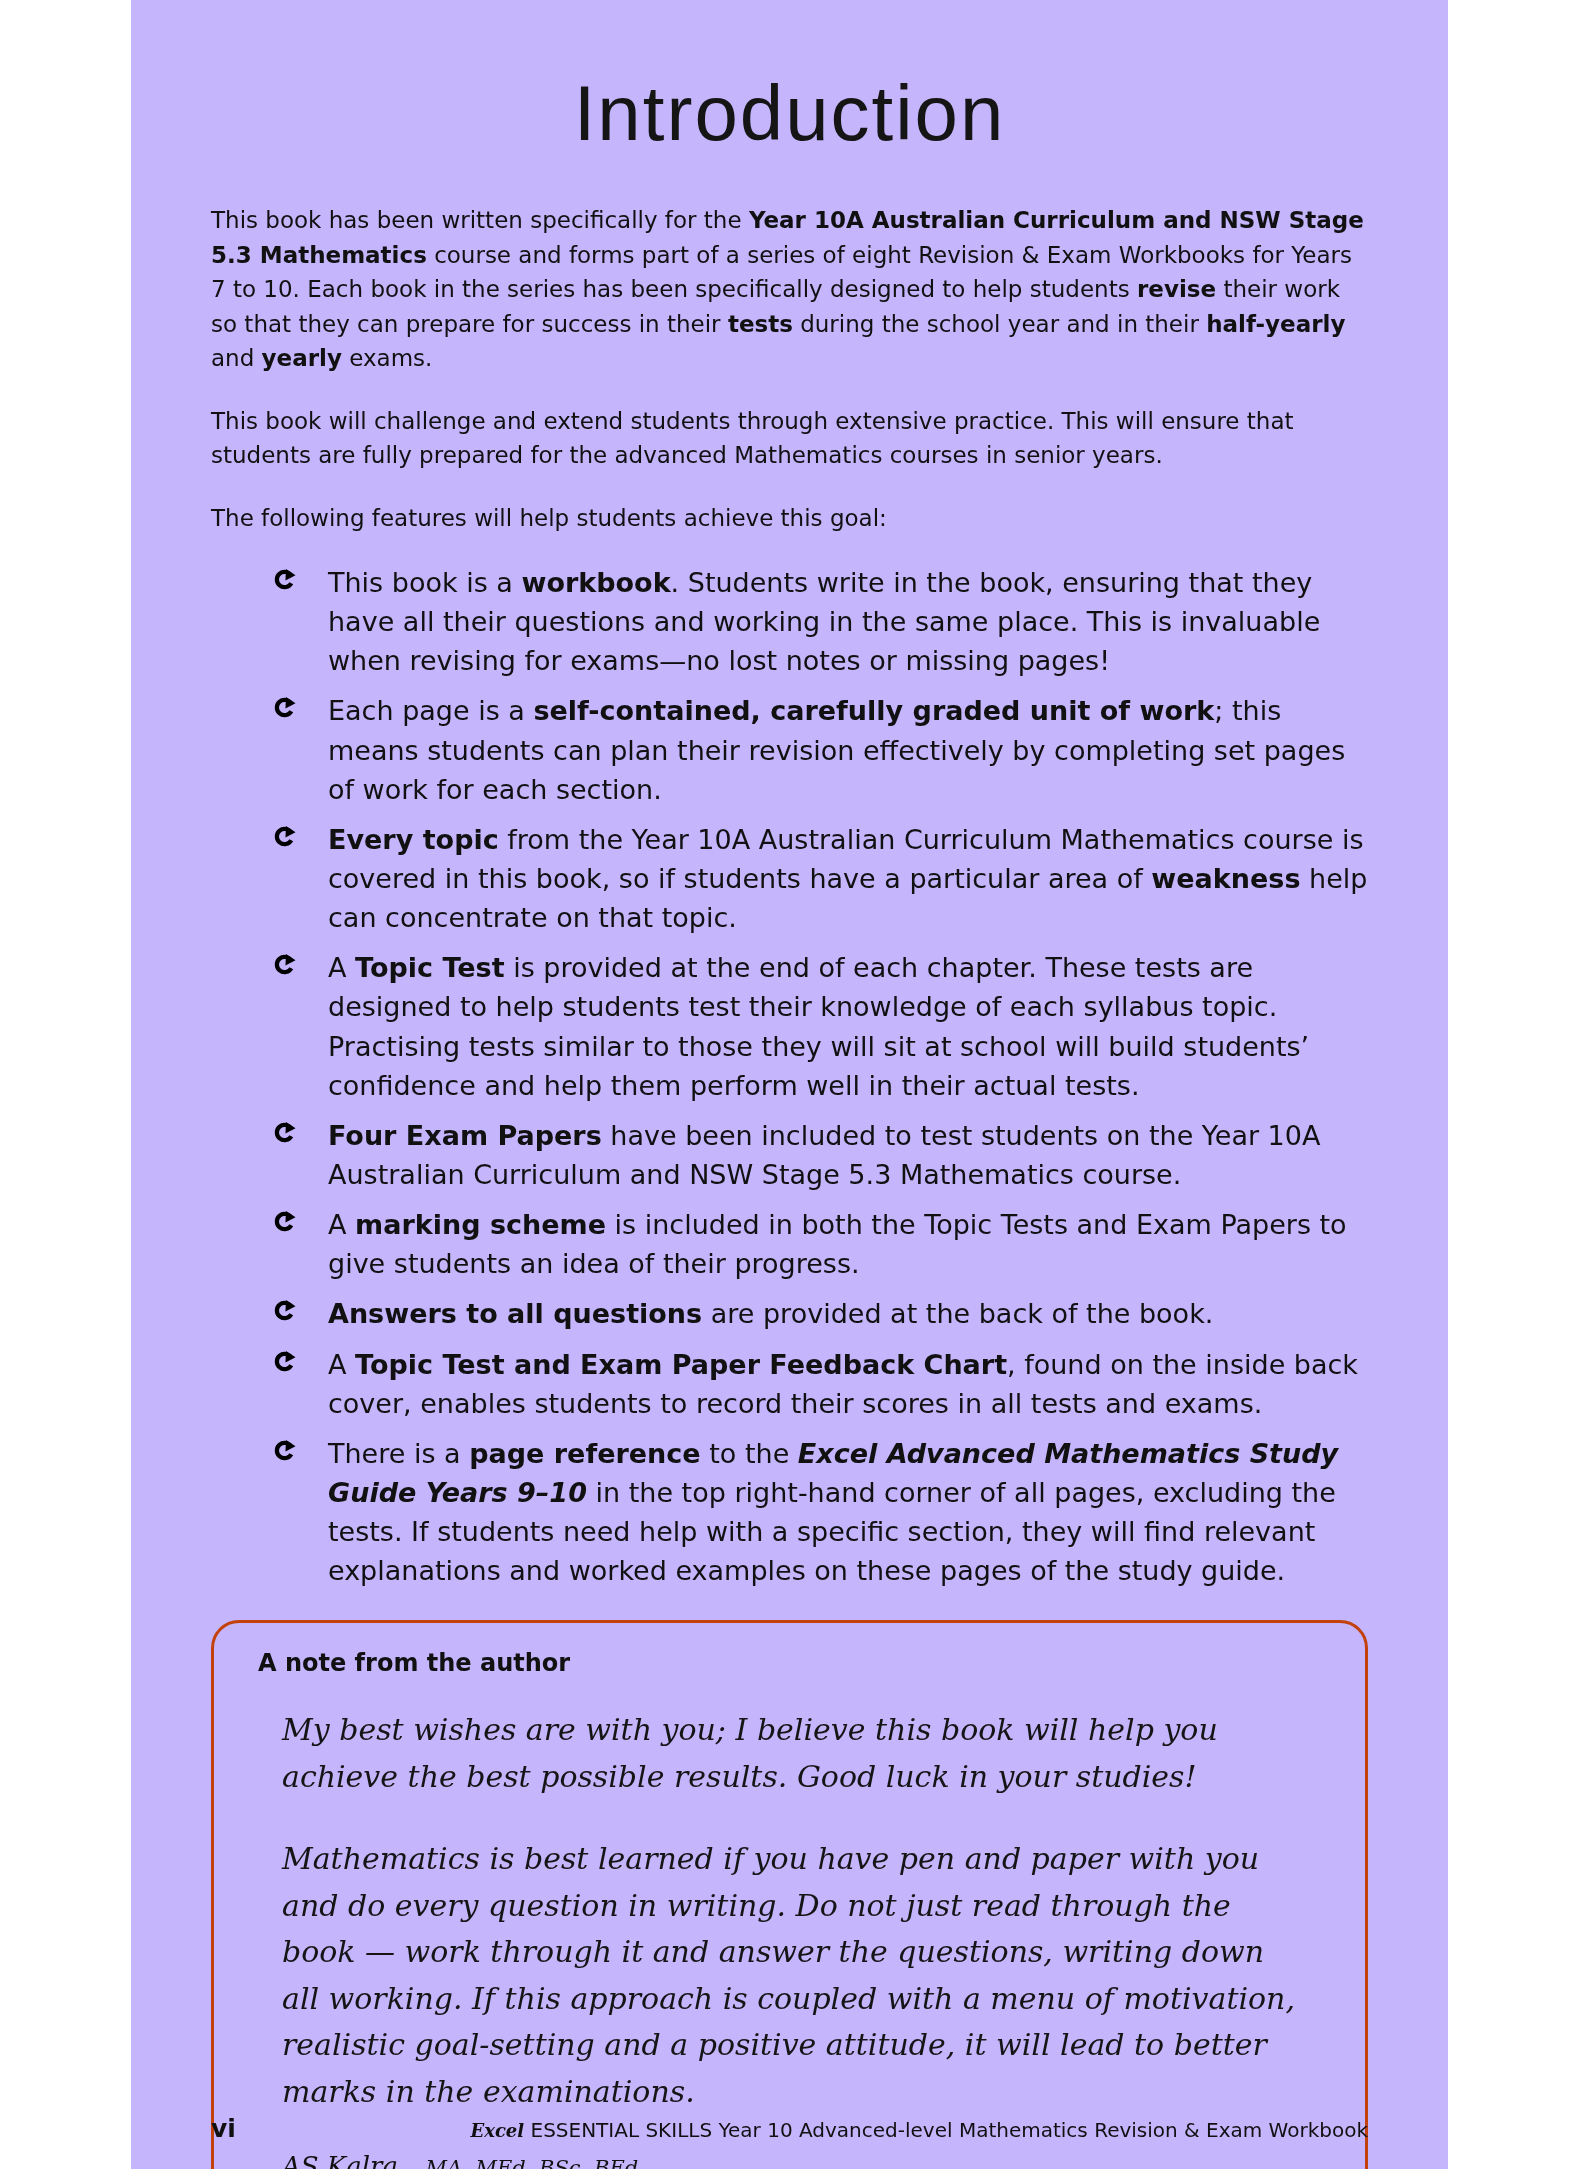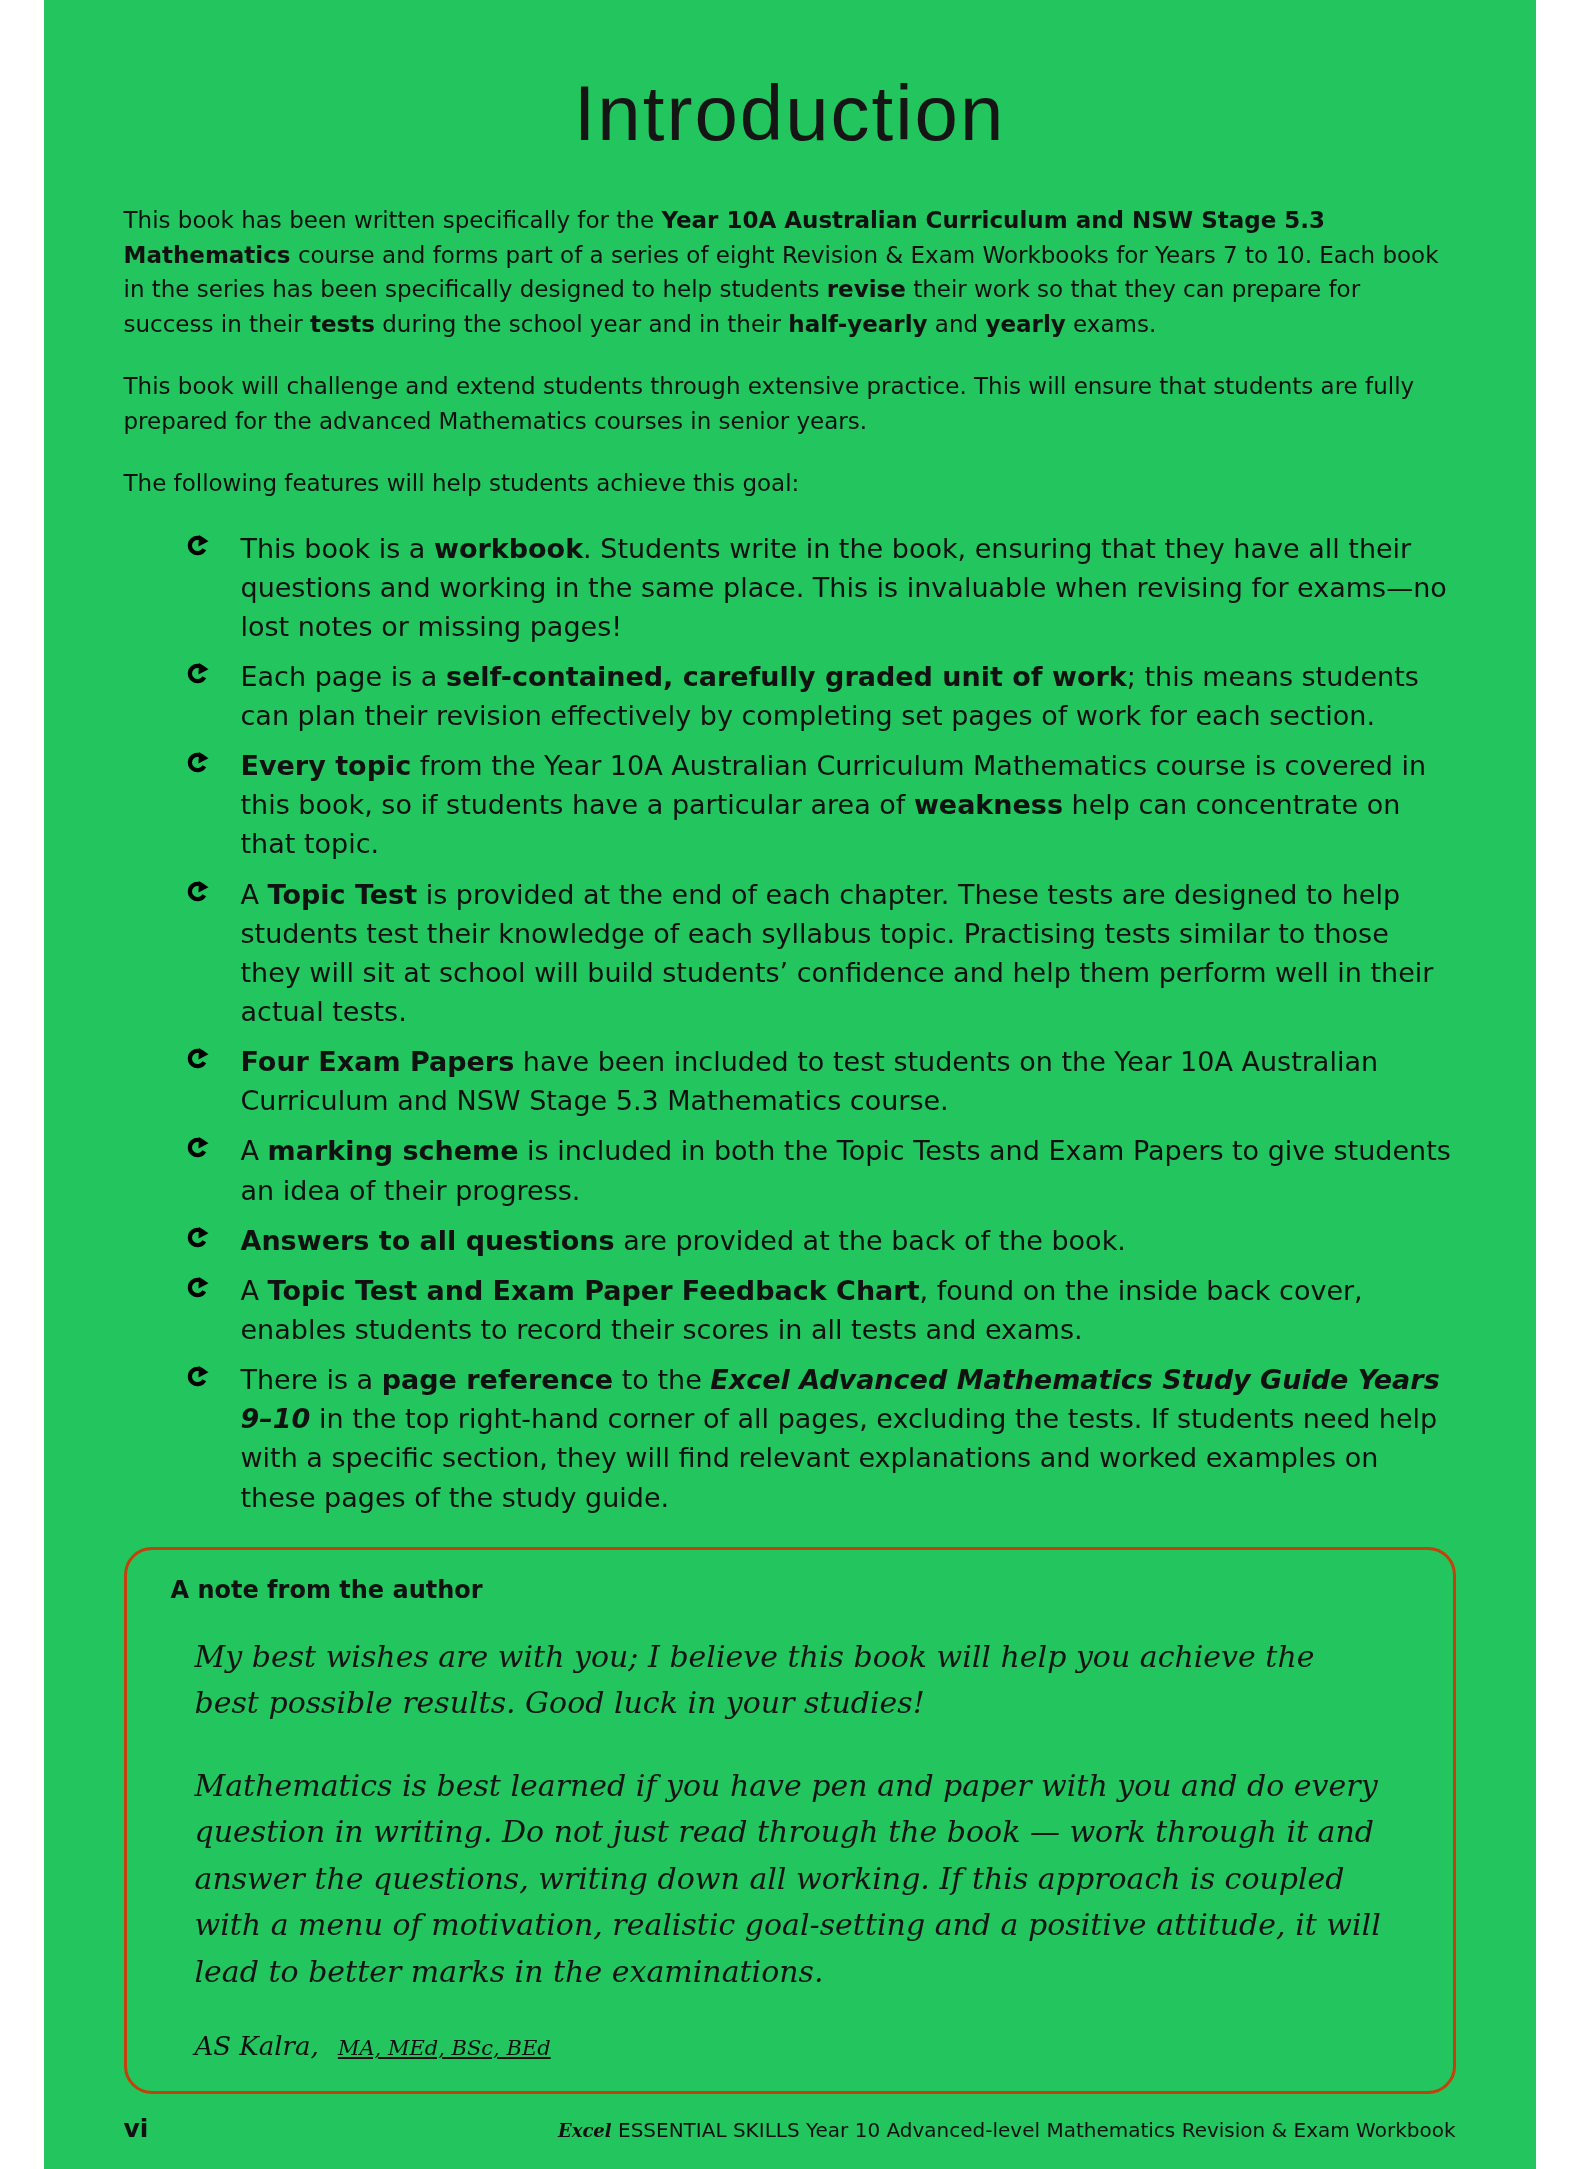--- a/index.html
+++ b/index.html
@@ -1,21 +1,21 @@
 <!DOCTYPE html>
 <html><head>
 <meta charset="utf-8">
 <style>
   html, body { margin: 0; padding: 0; background: #ffffff; }
   .page {
     position: relative;
-    width: 1492px;
+    width: 1317px;
     height: 2169px;
     margin: 0 auto;
-    background: #22c55e;
+    background: #c4b5fd;
     color: #111;
     box-sizing: border-box;
     padding: 62px 80px 0 80px;
     font-family: "DejaVu Sans", sans-serif;
     overflow: hidden;
   }
   .title {
     margin: 6px 0 44px 0;
     text-align: center;
     font-family: "Liberation Sans", sans-serif;

